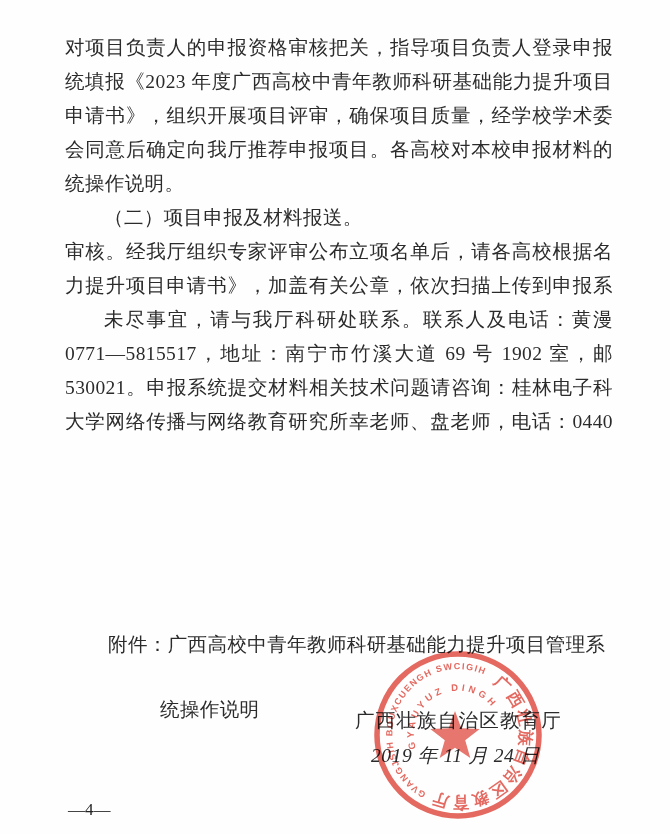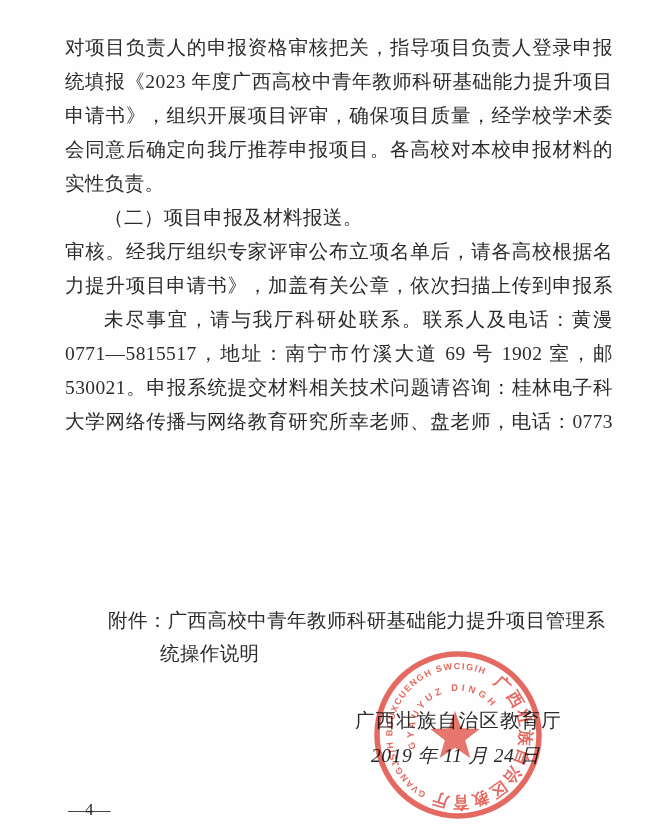--- a/index.html
+++ b/index.html
@@ -12,25 +12,25 @@
     overflow:hidden;
   }
   .body-text {
     position:absolute; top:31px; left:65px; width:548px;
     font-size:19.5px; line-height:34px; letter-spacing:0.4px;
   }
   .ln { height:34px; overflow:hidden; }
   .full { text-align:justify; text-align-last:justify; }
   .ind  { text-indent:39px; }
   .attachment {
-    position:absolute; top:604px; left:65px; width:560px;
+    position:absolute; top:628px; left:65px; width:560px;
     font-size:19.5px; line-height:33px; letter-spacing:0.4px;
   }
   .att-l1 { margin-left:43px; }
-  .att-l2 { margin-left:95px; }
+  .att-l2 { margin-left:95px;margin-top:32px; }
   .sig-agency {
     position:absolute; top:707px; left:355px;
     font-size:19.5px; letter-spacing:1.2px;
   }
   .sig-date {
     position:absolute; top:742px; left:371px;
     font-size:19.5px; letter-spacing:0.6px;font-style:italic;
   }
   .seal {
     position:absolute; left:368px; top:645px; width:180px; height:180px;
@@ -46,28 +46,28 @@
 </head>
 <body>
 
 <div class="page">
 
   <div class="body-text">
     <div class="ln full">对项目负责人的申报资格审核把关，指导项目负责人登录申报系</div>
     <div class="ln full">统填报《2023 年度广西高校中青年教师科研基础能力提升项目</div>
     <div class="ln full">申请书》，组织开展项目评审，确保项目质量，经学校学术委员</div>
     <div class="ln full">会同意后确定向我厅推荐申报项目。各高校对本校申报材料的真</div>
-    <div class="ln">实性负责。</div>
+    <div class="ln">统操作说明。</div>
     <div class="ln ind">（二）项目申报及材料报送。</div>
     <div class="ln full">审核。经我厅组织专家评审公布立项名单后，请各高校根据名单，</div>
     <div class="ln full">力提升项目申请书》，加盖有关公章，依次扫描上传到申报系统，</div>
     <div class="ln ind full">未尽事宜，请与我厅科研处联系。联系人及电话：黄漫熙，</div>
     <div class="ln full">0771—5815517，地址：南宁市竹溪大道 69 号 1902 室，邮编：</div>
     <div class="ln full">530021。申报系统提交材料相关技术问题请咨询：桂林电子科技</div>
-    <div class="ln full">大学网络传播与网络教育研究所幸老师、盘老师，电话：0773</div>
+    <div class="ln full">大学网络传播与网络教育研究所幸老师、盘老师，电话：0440</div>
   </div>
 
   <div class="attachment">
     <div class="att-l1">附件：广西高校中青年教师科研基础能力提升项目管理系</div>
     <div class="att-l2">统操作说明</div>
   </div>
 
   <div class="sig-agency">广西壮族自治区教育厅</div>
   <div class="sig-date">2019 年 11 月 24 日</div>
 

